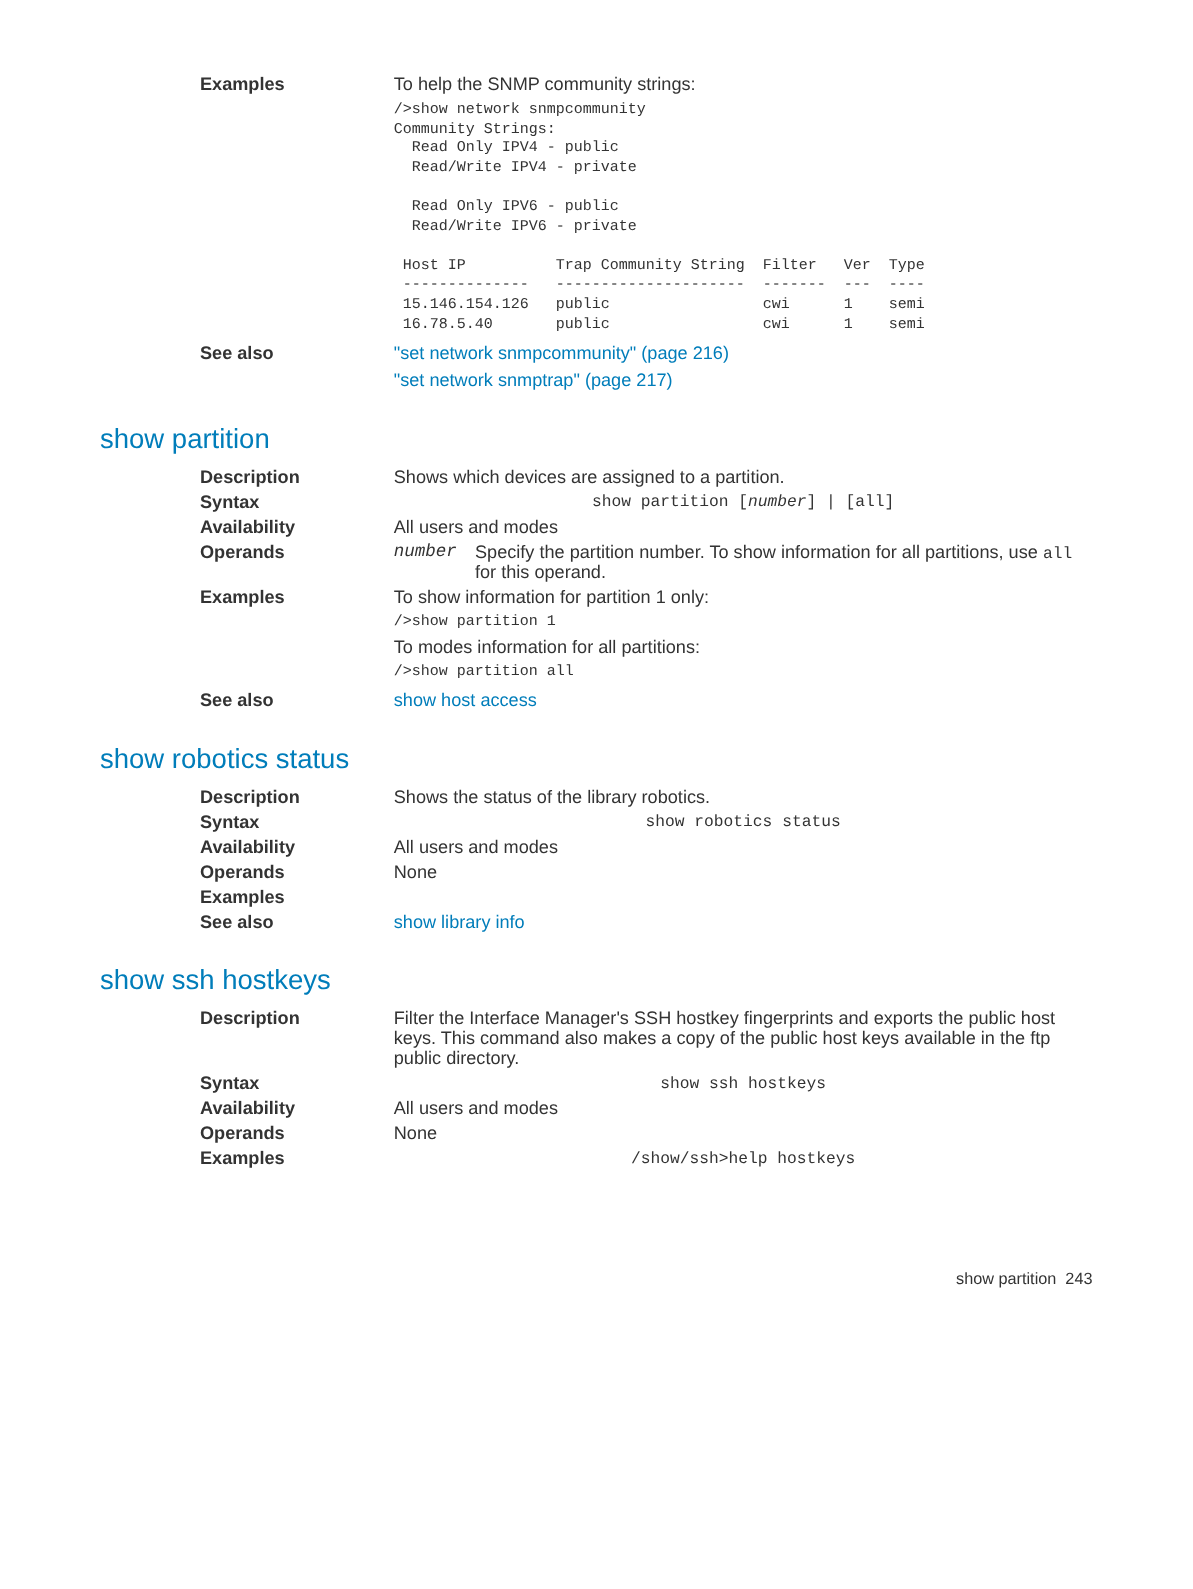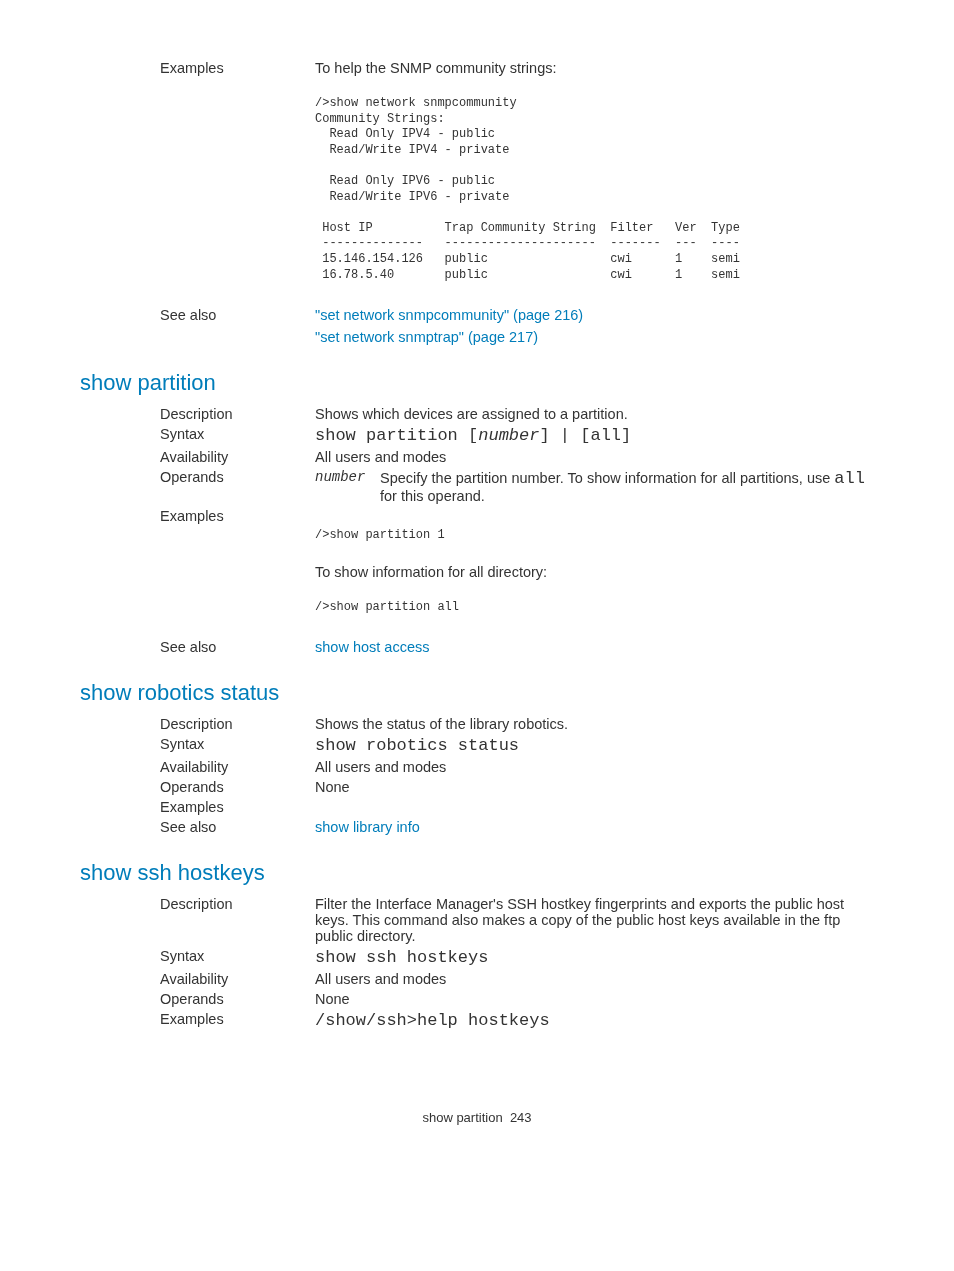--- a/index.html
+++ b/index.html
@@ -18,55 +18,56 @@
       font-weight: normal;
       margin: 25px 0 10px 0;
     }
     .def-row {
       display: flex;
       margin-bottom: 4px;
     }
     .def-label {
       flex: 0 0 155px;
       margin-left: 80px;
-      font-weight: normal;
+      font-weight: bold;
     }
     .def-content {
       flex: 1;
       margin-left: 0;
     }
     .mono {
       font-family: "Courier New", monospace;
-      font-size: 17px;
+      font-size: 13px;
+      text-align: center;
     }
     .code-block {
       font-family: "Courier New", monospace;
       font-size: 12px;
       white-space: pre;
       line-height: 1.3;
-      margin: 20px 0;
+      margin: 4px 0;
     }
     .link {
       color: #007dba;
     }
     .operand-row {
       display: flex;
     }
     .operand-name {
       flex: 0 0 65px;
       font-family: "Courier New", monospace;
       font-style: italic;
       font-size: 14px;
     }
     .operand-desc {
       flex: 1;
     }
     .footer {
       margin-top: 80px;
-      text-align: center;
+      text-align: right;
       font-size: 13px;
       color: #333;
     }
   </style>
 </head>
 <body>
 
 <div class="def-row">
   <div class="def-label">Examples</div>
   <div class="def-content">
@@ -116,22 +117,23 @@
       <div class="operand-name">number</div>
       <div class="operand-desc">
         <span>Specify the partition number. To show information for all partitions, use </span><span class="mono">all</span><span> for this operand.</span>
       </div>
     </div>
   </div>
 </div>
 <div class="def-row">
   <div class="def-label">Examples</div>
   <div class="def-content">
+    <div>To show information for partition 1 only:</div>
     <div class="code-block">/&gt;show partition 1</div>
-    <div>To show information for all directory:</div>
+    <div>To modes information for all partitions:</div>
     <div class="code-block">/&gt;show partition all</div>
   </div>
 </div>
 <div class="def-row">
   <div class="def-label">See also</div>
   <div class="def-content link">show host access</div>
 </div>
 
 <div class="section-title">show robotics status</div>
 

